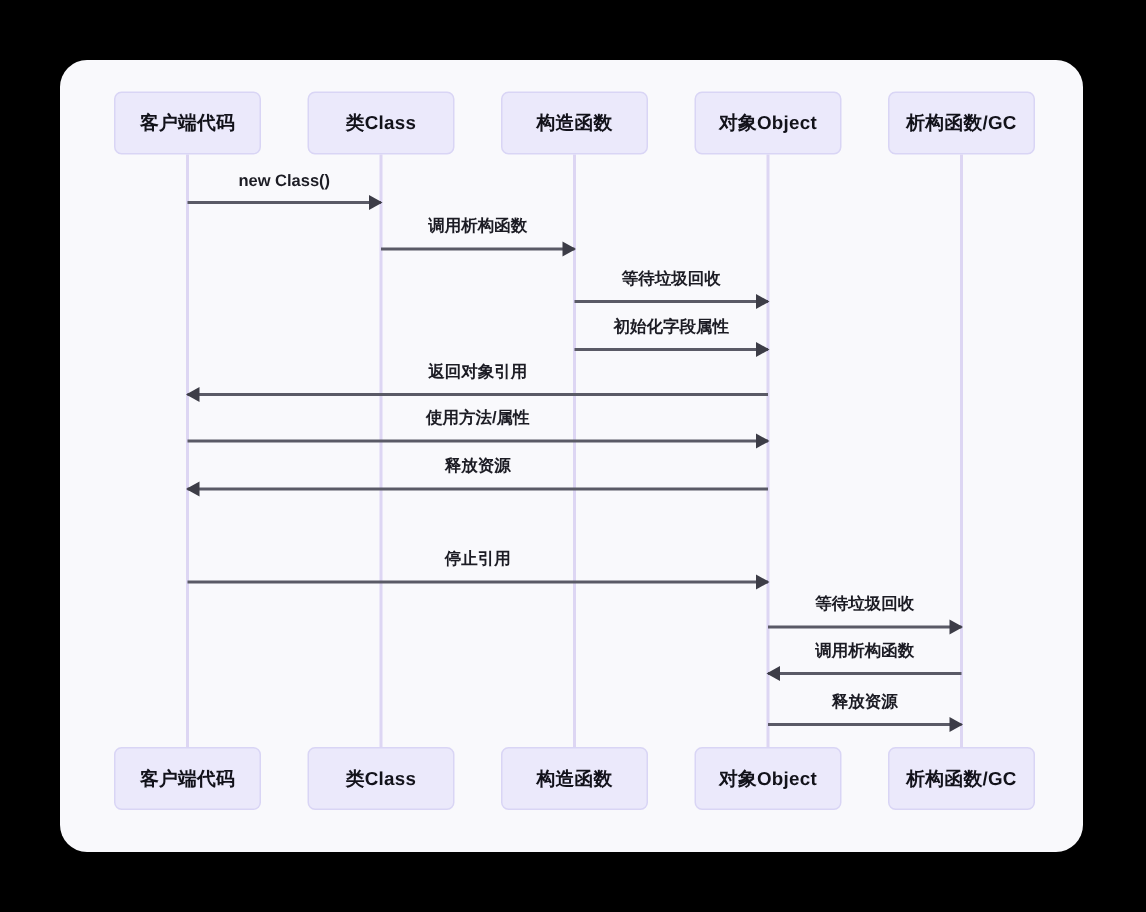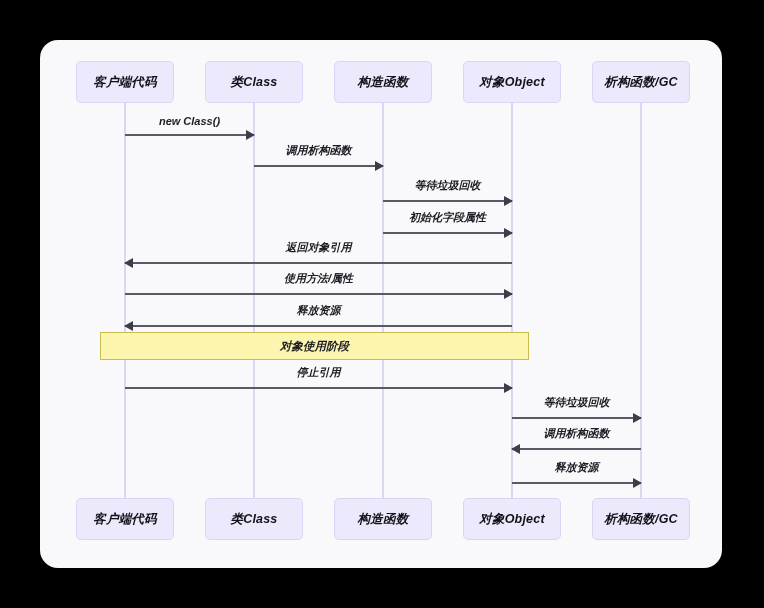--- a/index.html
+++ b/index.html
@@ -9,21 +9,20 @@
     width: 764px;
     height: 608px;
     overflow: hidden;
     font-family: "Liberation Sans", "DejaVu Sans", sans-serif;
   }
   #root {
     position: relative;
     width: 764px;
     height: 608px;
     background: #000000;
-    font-style: italic;
   }
   #card {
     position: absolute;
     left: 40px;
     top: 40px;
     width: 682px;
     height: 528px;
     background: #f9f9fc;
     border-radius: 18px;
     overflow: hidden;
@@ -197,18 +196,15 @@
         <div class="msg" style="left: 472px; top: 408px; width: 129px;">
           <div class="msg-line"></div>
           <div class="arrow-head left"></div>
           <div class="msg-label">调用析构函数</div>
         </div>
         <div class="msg" style="left: 472px; top: 442px; width: 129px;">
           <div class="msg-line"></div>
           <div class="arrow-head right"></div>
           <div class="msg-label">释放资源</div>
         </div>
-        <div class="note-box" style="left: 60px; top: 292px; width: 429px; height: 28px;">
-          <span>对象使用阶段</span>
-        </div>
       </div>
   </div>
 </div>
 
 </body></html>

